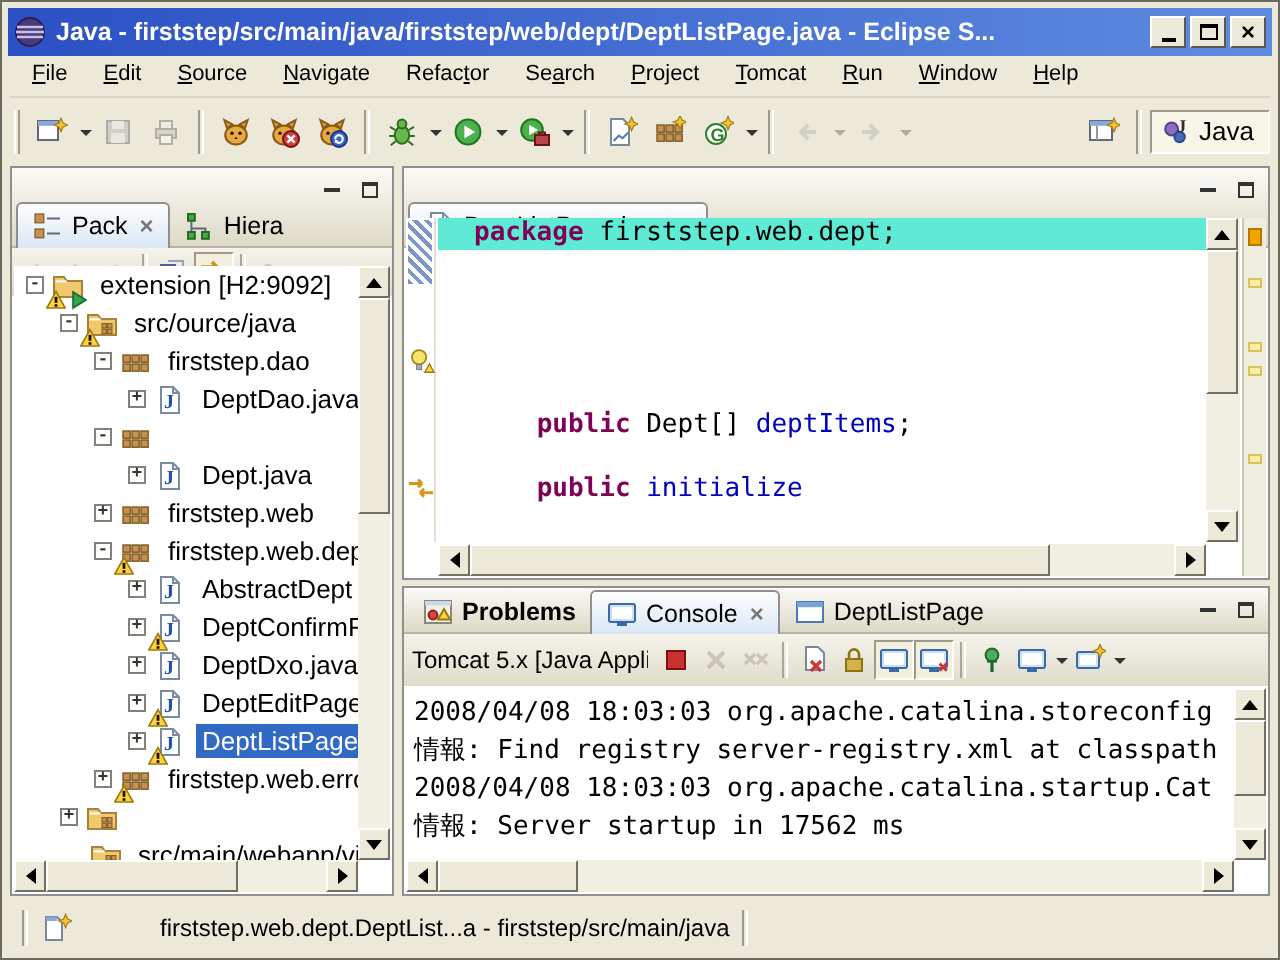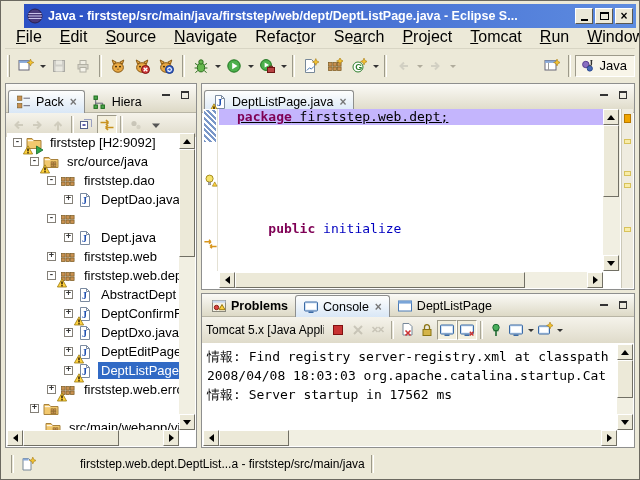--- a/index.html
+++ b/index.html
@@ -1,29 +1,29 @@
 <!DOCTYPE html>
 <html><head>
 <meta charset="utf-8">
 <style>
   html,body{margin:0;padding:0;background:#555;}
   *{box-sizing:border-box;}
   #window{position:relative;width:640px;height:480px;background:#ECE9D8;border:1px solid #6b6960;
     font-family:"Liberation Sans",sans-serif;font-size:12px;color:#000;overflow:hidden;}
   
   #titlebar{position:absolute;left:3px;top:3px;right:3px;height:22px;
-    background:linear-gradient(90deg,#2B50C4,#5E8CE0);display:flex;align-items:center;padding:12px 3px;margin-left:20px;}
+    background:linear-gradient(90deg,#2B50C4,#5E8CE0);display:flex;align-items:center;padding:12px 3px;}
   .tb-title{flex:1;color:#fff;font-weight:bold;font-size:12.5px;margin-left:5px;white-space:nowrap;overflow:hidden;}
   .winbtn{width:18px;height:16px;margin-left:2px;background:#ECE9D8;border:1px solid;
     border-color:#fff #5a5850 #5a5850 #fff;display:flex;align-items:center;justify-content:center;
     font-weight:bold;font-size:12px;line-height:1;}
   .g-min{width:7px;height:2px;background:#000;margin-top:8px;}
   .g-max{width:9px;height:8px;border:1px solid #000;border-top:2px solid #000;}
   
-  #menubar{position:absolute;top:26px;left:6px;right:4px;height:20px;display:flex;align-items:center;font-size:16px;}
+  #menubar{position:absolute;top:26px;left:6px;right:4px;height:20px;display:flex;align-items:center;font-size:11px;}
   .menu-item{padding:2px 9px;white-space:nowrap;}
   .menu-item u{text-decoration:underline;}
   #toolbar{position:absolute;top:47px;left:4px;right:4px;height:34px;display:flex;align-items:center;
     border-top:1px solid #d8d5c4;}
   .handle{width:3px;height:22px;border-left:1px solid #fff;border-right:1px solid #9d9a8a;margin:0 4px 0 2px;}
   .tbtn{height:24px;min-width:24px;display:flex;align-items:center;justify-content:center;padding:0 1px;background:transparent;border:1px solid transparent;}
   .tbtn.disabled .icon{opacity:.45;filter:grayscale(60%);}
   .dd{width:0;height:0;border:3.5px solid transparent;border-top-color:#333;margin:4px 1px 0 2px;}
   .dd.disabled{border-top-color:#b0ac9c;}
   .tsep{width:3px;height:22px;border-left:1px solid #9d9a8a;border-right:1px solid #fff;margin:0 4px;}
@@ -34,21 +34,21 @@
   #persp{margin-left:auto;display:flex;align-items:center;}
   .persp-btn{display:flex;align-items:center;gap:4px;padding:2px 7px 2px 4px;font-size:13px;}
   .persp-btn.pressed{background:#F8F5E9;border:1px solid;border-color:#9d9a8a #fff #fff #9d9a8a;}
   
   #workbench{position:absolute;top:82px;left:4px;right:4px;bottom:31px;}
   .panel{position:absolute;border:1px solid #8E8F8E;background:#fff;}
   #left-panel{left:0;top:0;width:192px;bottom:0;}
   #right-col{position:absolute;left:196px;right:0;top:0;bottom:0;}
   #editor-panel{left:0;right:0;top:0;height:207px;}
   #console-panel{left:0;right:0;top:210px;bottom:0;}
-  .tabrow{height:29px;background:linear-gradient(#FBFAF6,#DDD9C6);display:flex;align-items:flex-end;
+  .tabrow{height:40px;background:linear-gradient(#FBFAF6,#DDD9C6);display:flex;align-items:flex-end;
     padding-left:2px;border-bottom:1px solid #B8B5A5;position:relative;}
   .tab{display:flex;align-items:center;gap:4px;height:21px;padding:0 7px;font-size:12.5px;white-space:nowrap;}
   .tab.sel{background:linear-gradient(#FEFEFD,#D9E7F6);border:1px solid #8E8F8E;border-bottom:none;
     border-radius:3px 3px 0 0;margin-bottom:-1px;height:23px;}
   .tab .closex{color:#777;font-size:12px;font-weight:bold;margin-left:2px;}
   .tab.bold{font-weight:bold;}
   .minmax{position:absolute;right:3px;top:3px;display:flex;gap:3px;}
   .mmbtn{width:16px;height:15px;display:flex;align-items:center;justify-content:center;background:transparent;}
   .g-vmin{width:8px;height:2px;background:#333;}
   .g-vmax{width:8px;height:8px;border:1px solid #333;border-top:2px solid #333;}
@@ -78,21 +78,21 @@
   .ar.rt{border-left:5px solid #000;margin-right:-4px;}
   
   #editor-body{position:absolute;top:25px;left:1px;right:1px;bottom:1px;background:#fff;}
   #gutter{position:absolute;left:0;top:0;width:15px;bottom:17px;background:#fff;border-right:1px solid #E4E1D4;}
   #hatch{position:absolute;left:1px;top:1px;width:12px;height:32px;
     background:repeating-linear-gradient(45deg,#7a97c8 0 2px,#fff 2px 4px);}
   .gicon{position:absolute;left:0;width:15px;height:15px;}
   #code{position:absolute;left:16px;top:0;right:30px;bottom:17px;overflow:hidden;
     font-family:"DejaVu Sans Mono",monospace;font-size:13px;line-height:16px;}
   .cline{height:16px;white-space:pre;padding-left:18px;position:relative;}
-  .cline.hl{background:#c4b5fd;text-decoration:underline;}
+  .cline.hl{background:#5eead4;}
   .fold{position:absolute;left:2px;top:2px;width:12px;height:12px;}
   .kw{color:#7F0055;font-weight:bold;}
   .fld{color:#0000C0;}
   .warnu{text-decoration:underline wavy #E0B800 1px;text-underline-offset:2px;}
   #ed-vsb{top:0;bottom:17px;right:13px;width:17px;}
   #overview{position:absolute;right:0;top:0;width:12px;bottom:0;background:#EFECE0;border-left:1px solid #CBC8B8;}
   .mark{position:absolute;left:2px;width:7px;height:5px;background:#F8ECA8;border:1px solid #D8C25A;}
   .mark.strong{background:#F0A500;border-color:#B87800;height:9px;}
   
   #console-toolbar{height:26px;background:linear-gradient(#F5F3EB,#DFDBCA);display:flex;align-items:center;
@@ -430,21 +430,21 @@
               </svg>
               <span class="ov bl"><svg viewBox="0 0 10 10" width="10" height="10">
                   <path d="M5 .8 9.6 9H.4z" fill="#FFD23E" stroke="#9a7a10" stroke-width=".8"></path>
                   <rect x="4.3" y="3.4" width="1.4" height="3" fill="#201000"></rect>
                   <rect x="4.3" y="7.1" width="1.4" height="1.3" fill="#201000"></rect>
                 </svg></span>
               <span class="ov br"><svg viewBox="0 0 10 10" width="10" height="10">
                   <path d="M1.5 1v8l6.5-4z" fill="#33A64C" stroke="#136a2c" stroke-width=".8"></path>
                 </svg></span>
             </span>
-            <span class="tlabel">firststep [H2:9092]</span>
+            <span class="tlabel">extension [H2:9092]</span>
           </div>
           <div class="trow" style="padding-left: 23px;">
             <span class="texp">-</span>
             <span class="icon ticon">
               <svg viewBox="0 0 16 16" width="16" height="16">
                 <path d="M1 3.5h5l1.5 2H15v8H1z" fill="#F2C86E" stroke="#A8823C"></path>
                 <path d="M1.8 5.7h5.5" stroke="#fff"></path>
                 <g fill="#C89050" stroke="#7a5a20" stroke-width=".5">
                   <rect x="8" y="7.8" width="2.2" height="2.2"></rect>
                   <rect x="10.8" y="7.8" width="2.2" height="2.2"></rect>
@@ -742,20 +742,21 @@
                 </svg>
               </span>
             </div>
           <div id="code">
               <div class="cline hl"><span class="kw">package</span><span class=""> firststep.web.dept;</span></div>
               <div class="cline"></div>
               <div class="cline"></div>
               <div class="cline"></div>
               <div class="cline"></div>
               <div class="cline"></div>
+              <div class="cline"><span class="">    </span><span class="kw">public</span><span class=""> Dept[] </span><span class="fld">deptItems</span><span class="">;</span></div>
               <div class="cline"></div>
               <div class="cline"><span class="">    </span><span class="kw">public</span><span class=""> </span><span class="fld">initialize</span></div>
             </div>
           <div class="sb" id="ed-vsb">
             <span class="sbtn" style="top:0;left:0;">
                 <span class="ar up"></span>
               </span>
             <span class="sthumb" style="top:16px;left:0;width:16px;height:72px;"></span>
             <span class="sbtn" style="bottom:0;left:0;">
                 <span class="ar dn"></span>
@@ -910,21 +911,21 @@
                   <svg viewBox="0 0 16 16" width="16" height="16">
                     <rect x="1.5" y="4" width="11" height="8" rx="1" fill="#CEE0F5" stroke="#3A6AA5"></rect>
                     <rect x="3" y="5.5" width="8" height="5" fill="#fff"></rect>
                     <path d="M13 0.10000000000000009l1 2.4 2.4 1-2.4 1-1 2.4-1-2.4-2.4-1 2.4-1z" fill="#F4C430" stroke="#A87B14" stroke-width=".6"></path>
                   </svg>
                 </span>
               </span>
               <span class="dd"></span>
             </span>
         </div>
-        <div id="console-out"><div>情報: Find registry server-registry.xml at classpath</div><div>2008/04/08 18:03:03 org.apache.catalina.startup.Cat</div><div>情報: Server startup in 17562 ms</div></div>
+        <div id="console-out"><div>2008/04/08 18:03:03 org.apache.catalina.storeconfig</div><div>情報: Find registry server-registry.xml at classpath</div><div>2008/04/08 18:03:03 org.apache.catalina.startup.Cat</div><div>情報: Server startup in 17562 ms</div></div>
         <div class="sb" style="top:50px;right:1px;width:16px;bottom:17px;">
           <span class="sbtn" style="top:0;left:0;">
               <span class="ar up"></span>
             </span>
           <span class="sthumb" style="top:16px;left:0;width:16px;bottom:32px;"></span>
           <span class="sbtn" style="bottom:0;left:0;">
               <span class="ar dn"></span>
             </span>
         </div>
         <div class="sb" style="left:1px;right:17px;bottom:1px;height:16px;">

